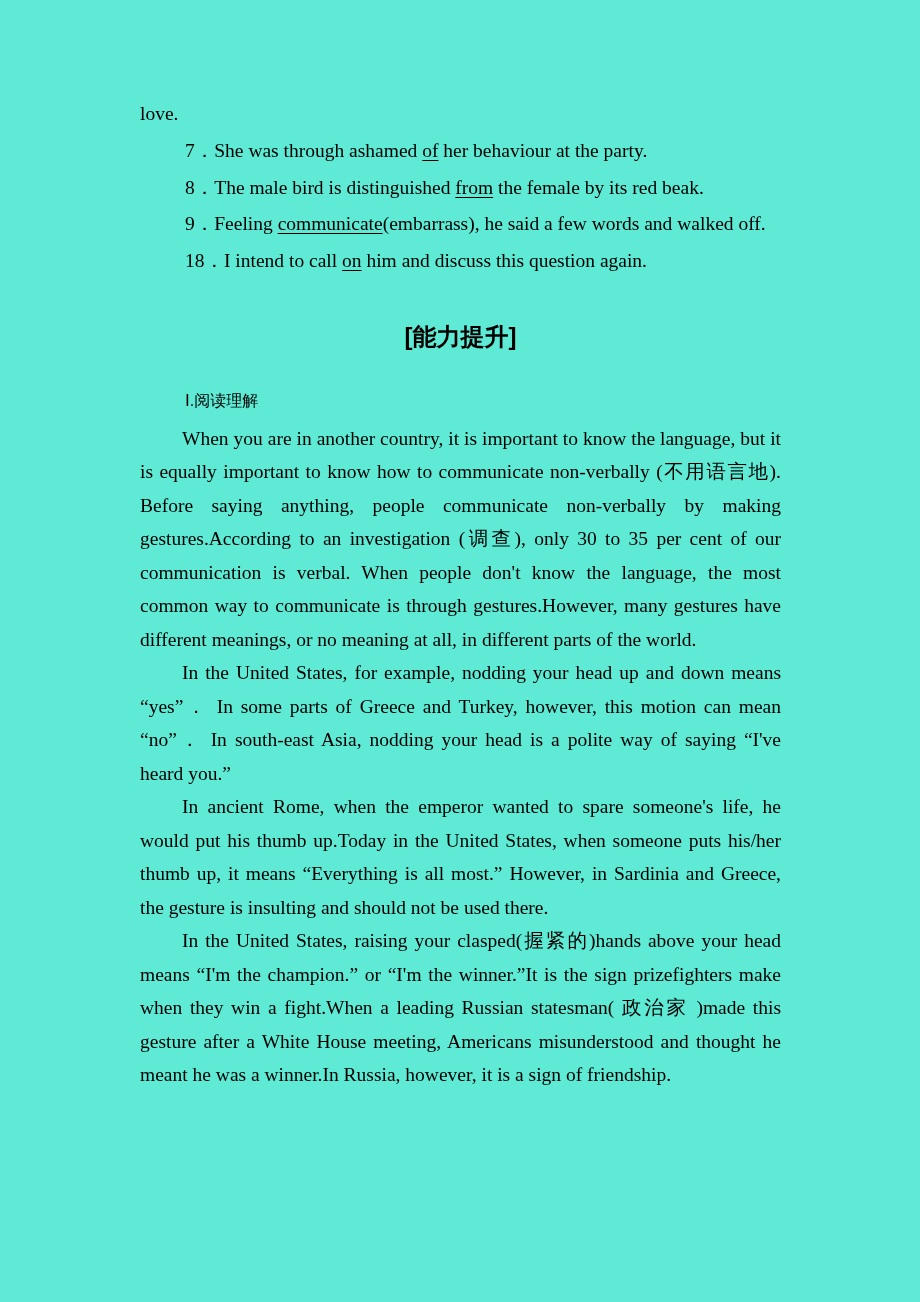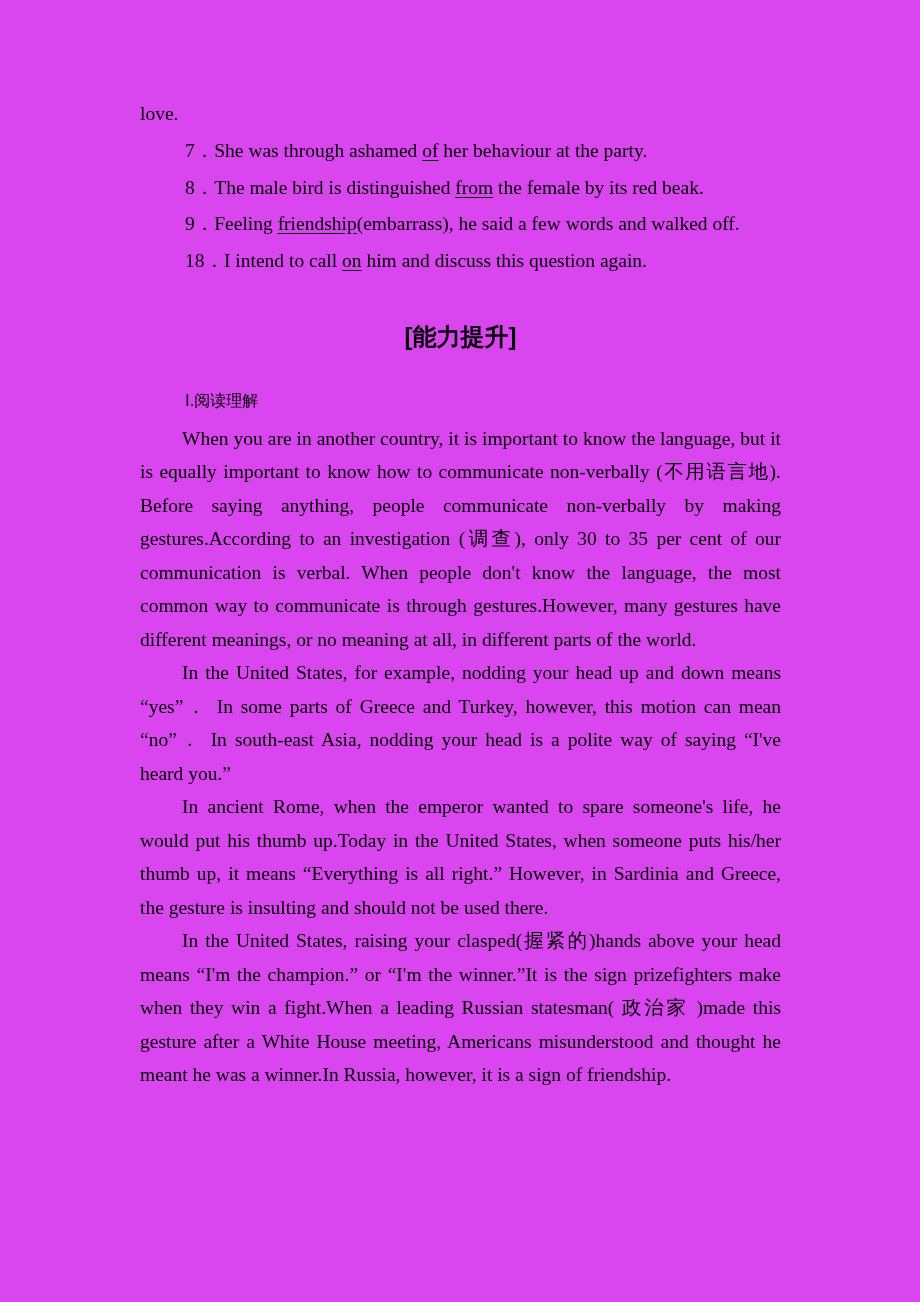--- a/index.html
+++ b/index.html
@@ -4,21 +4,21 @@
 <style>
   html, body {
     margin: 0;
     padding: 0;
     background: #ffffff;
   }
   .page {
     position: relative;
     width: 920px;
     height: 1302px;
-    background: #d946ef;
+    background: #5eead4;
     box-sizing: border-box;
     padding: 96px 139px 40px 140px;
     font-family: "Liberation Serif", "DejaVu Serif", serif;
     font-size: 19.5px;
     color: #000000;
     overflow: hidden;
   }
   .continuation-line {
     line-height: 36.8px;
     text-align: left;
@@ -66,28 +66,28 @@
 </head>
 <body>
 
 <div class="page">
 
   <div class="continuation-line">love.</div>
 
   <div class="exercise-list">
       <div class="exercise-line"><span>7．</span><span>She was through ashamed </span><span class="u">of</span><span> her behaviour at the party.</span></div>
       <div class="exercise-line"><span>8．</span><span>The male bird is distinguished </span><span class="u">from</span><span> the female by its red beak.</span></div>
-      <div class="exercise-line"><span>9．</span><span>Feeling </span><span class="u">friendship</span><span>(embarrass), he said a few words and walked off.</span></div>
+      <div class="exercise-line"><span>9．</span><span>Feeling </span><span class="u">communicate</span><span>(embarrass), he said a few words and walked off.</span></div>
       <div class="exercise-line"><span>18．</span><span>I intend to call </span><span class="u">on</span><span> him and discuss this question again.</span></div>
     </div>
 
   <h2 class="section-heading">[能力提升]</h2>
 
   <div class="reading-heading">Ⅰ.阅读理解</div>
 
   <div class="passage">
       <p class="para">When you are in another country, it is important to know the language, but it is equally important to know how to communicate non-verbally (不用语言地). Before saying anything, people communicate non-verbally by making gestures.According to an investigation (调查), only 30 to 35 per cent of our communication is verbal. When people don't know the language, the most common way to communicate is through gestures.However, many gestures have different meanings, or no meaning at all, in different parts of the world.</p>
       <p class="para">In the United States, for example, nodding your head up and down means “yes”． In some parts of Greece and Turkey, however, this motion can mean “no”． In south-east Asia, nodding your head is a polite way of saying “I've heard you.”</p>
-      <p class="para">In ancient Rome, when the emperor wanted to spare someone's life, he would put his thumb up.Today in the United States, when someone puts his/her thumb up, it means “Everything is all right.” However, in Sardinia and Greece, the gesture is insulting and should not be used there.</p>
+      <p class="para">In ancient Rome, when the emperor wanted to spare someone's life, he would put his thumb up.Today in the United States, when someone puts his/her thumb up, it means “Everything is all most.” However, in Sardinia and Greece, the gesture is insulting and should not be used there.</p>
       <p class="para">In the United States, raising your clasped(握紧的)hands above your head means “I'm the champion.” or “I'm the winner.”It is the sign prizefighters make when they win a fight.When a leading Russian statesman( 政治家 )made this gesture after a White House meeting, Americans misunderstood and thought he meant he was a winner.In Russia, however, it is a sign of friendship.</p>
     </div>
 
 </div>
 
 </body></html>

